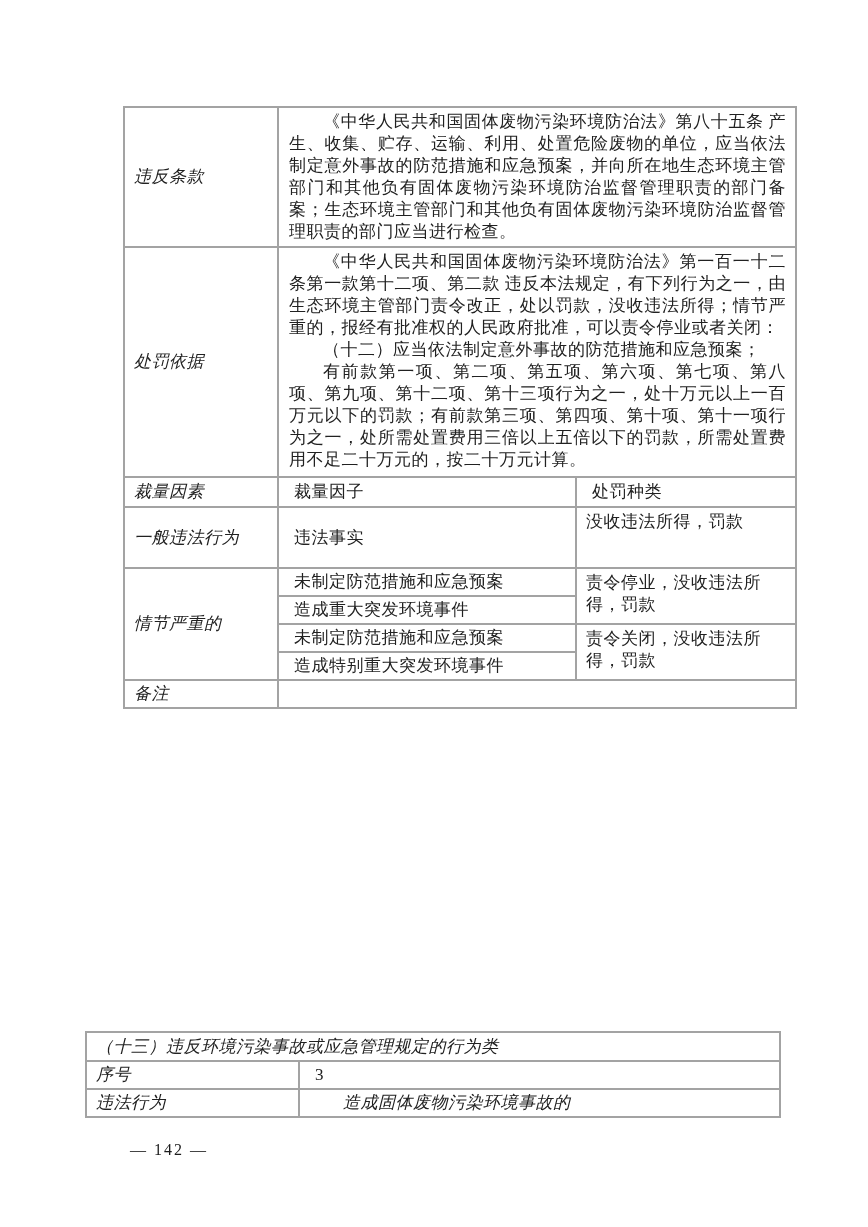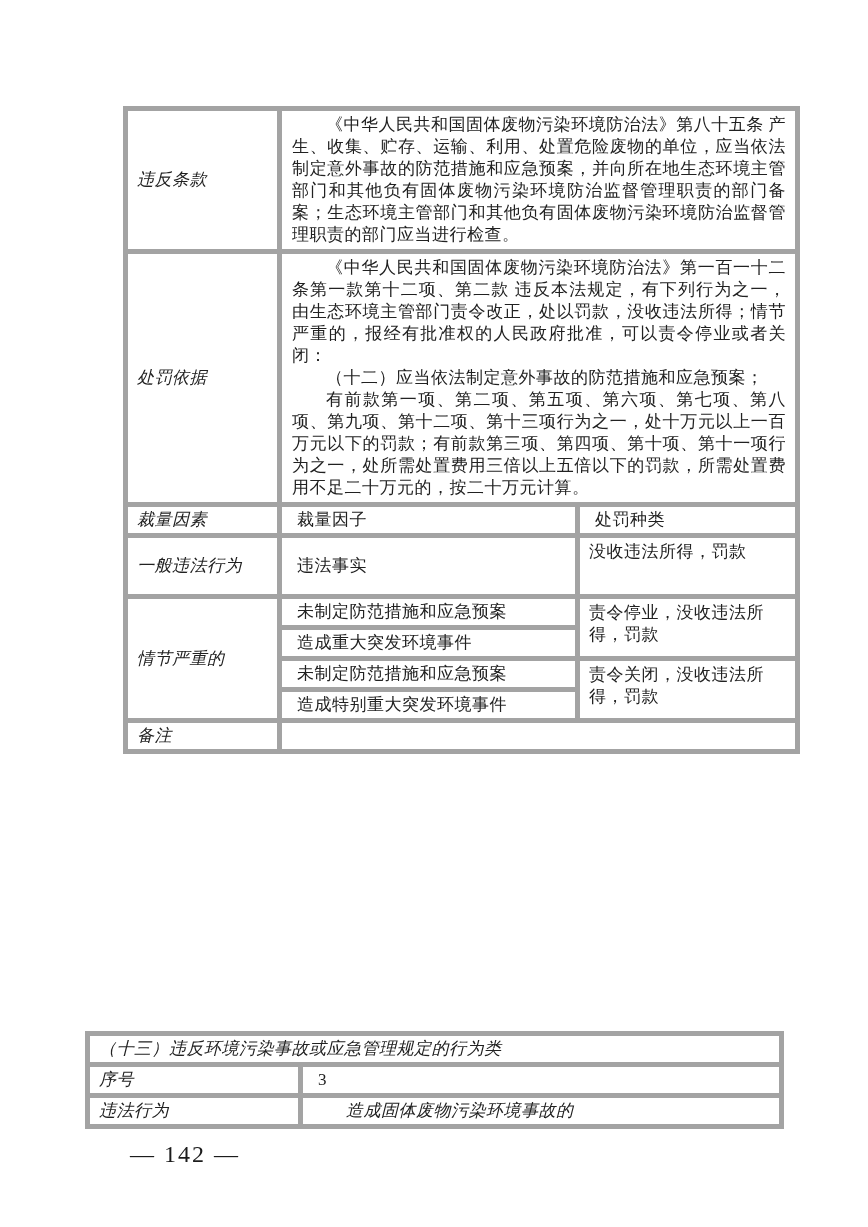--- a/index.html
+++ b/index.html
@@ -15,21 +15,21 @@
   }
   table {
     border-collapse: collapse;
     table-layout: fixed;
     font-size: 17px;
     line-height: 22px;
     letter-spacing: 0.5px;
     color: #212121;
   }
   td {
-    border: 5px solid #a3a3a3;
+    border: 2px solid #a3a3a3;
     vertical-align: middle;
     overflow: hidden;
   }
   .tbl-main {
     position: absolute;
     left: 123px;
     top: 106px;
     width: 672px;
     border: 2px solid #3a3a3a;
   }
@@ -55,21 +55,21 @@
     padding: 2px 6px 2px 15px;
   }
   td.penalty-cell {
     padding: 3px 6px 2px 9px;
     vertical-align: top;
   }
   .pagenum {
     position: absolute;
     left: 130px;
     top: 1141px;
-    font-size: 24px;
+    font-size: 16px;
     letter-spacing: 2px;
     color: #1c1c1c;
   }
 </style>
 </head>
 <body>
 
 <div class="page">
 
   <table class="tbl-main">

